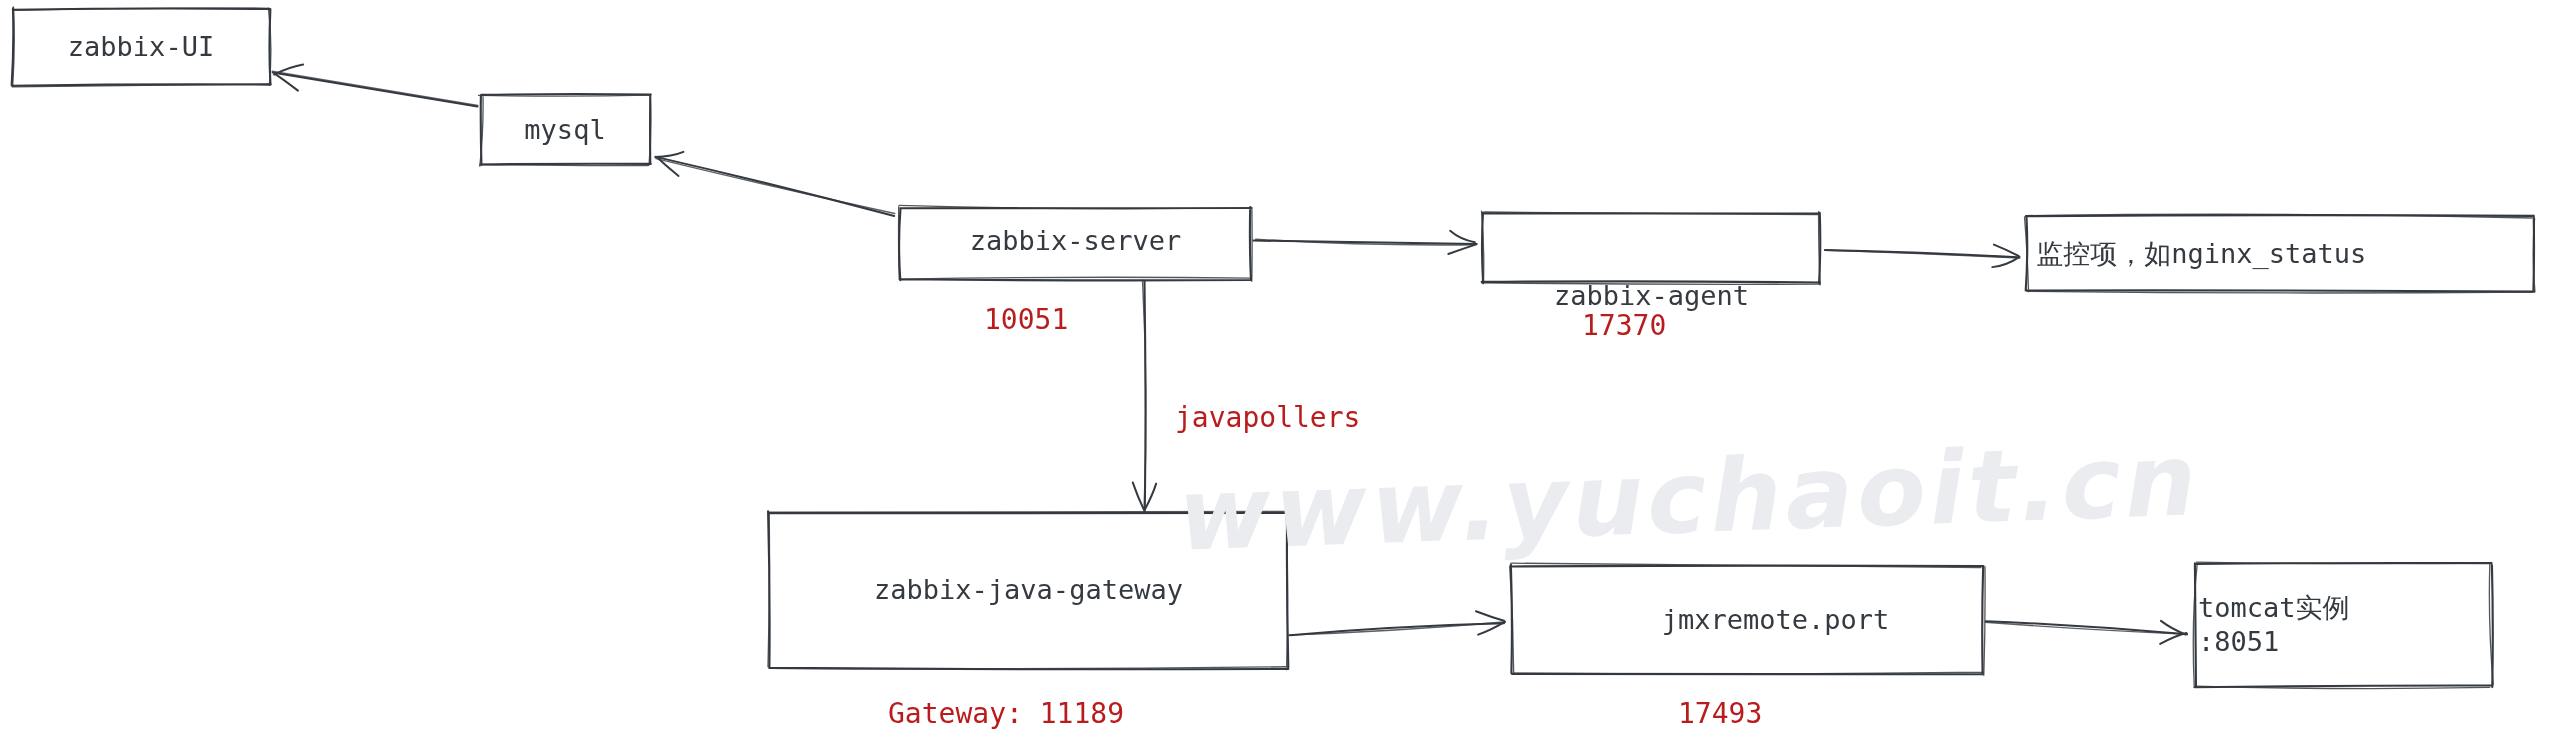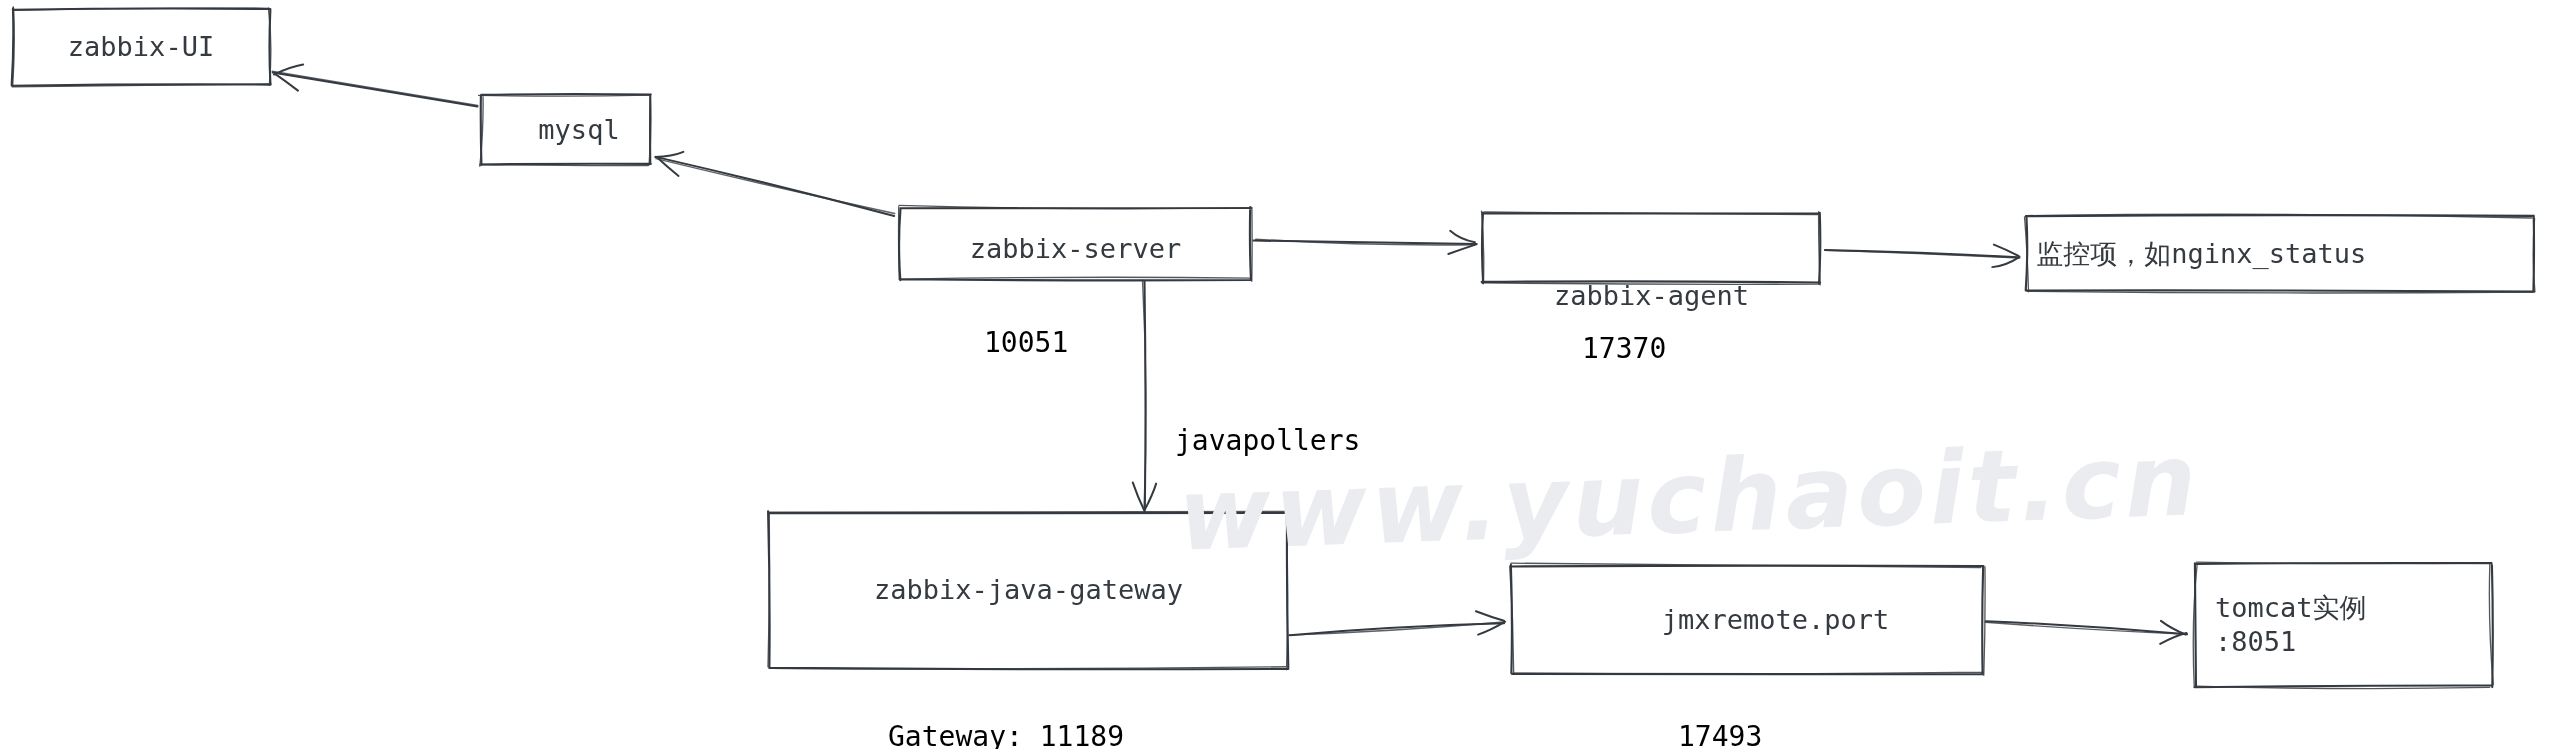--- a/index.html
+++ b/index.html
@@ -36,26 +36,25 @@
     line-height: 1.25;
     letter-spacing: 0px;
     white-space: pre;
     pointer-events: none;
   }
   .node-label.left {
     justify-content: flex-start;
   }
   .edge-label {
     position: absolute;
-    color: #000000;
+    color: #b91c1c;
     font-family: "DejaVu Sans Mono", "Liberation Mono", monospace;
     font-size: 28px;
     line-height: 1.2;
     white-space: pre;
-    margin-top: 23px;
   }
   .watermark {
     position: absolute;
     color: #eaecef;
     font-family: "DejaVu Sans", "Liberation Sans", sans-serif;
     font-size: 100px;
     font-style: italic;
     font-weight: 700;
     letter-spacing: 4px;
     white-space: nowrap;
@@ -114,27 +113,27 @@
         <path d="M2984.7252064946692 933.7676846991608 Q3138.7689552338647 940.5642127999171 3287.21195697934 953.3352670685086" stroke-width="3"></path>
         <path d="M2983.7496536259305 935.4958757424708 Q3137.702163700062 947.0906036426968 3283.47226944001 953.0535776158113" stroke-width="2.2" opacity="0.8"></path>
         <path d="M3286.3328355325075 951.5952379235976 Q3268.177167536707 956.1937320168317 3246.6627680288525 967.9709298007488" stroke-width="3"></path>
         <path d="M3284.9639629370363 953.9339015980875 Q3263.799198590416 945.2766459031303 3247.796923562812 933.3173892049497" stroke-width="3"></path>
       </g>
   </svg>
 
   <div class="watermark" style="left: 1178px; top: 439px; color: rgb(234, 236, 239);">www.yuchaoit.cn</div>
 
   <div class="node-label" style="left: 12px; top: 8.7px; width: 258px; height: 77px;">zabbix-UI</div>
-  <div class="node-label" style="left: 480px; top: 95px; width: 170px; height: 70px; padding-left: 14px;">mysql</div>
-  <div class="node-label" style="left: 900px; top: 208px; width: 351px; height: 66px; margin-top: 8px;">zabbix-server</div>
+  <div class="node-label" style="left: 480px; top: 95px; width: 170px; height: 70px;">mysql</div>
+  <div class="node-label" style="left: 900px; top: 208px; width: 351px; height: 66px;">zabbix-server</div>
   <div class="node-label" style="left: 1483px; top: 213px; width: 337px; height: 70px; margin-top: 48px;">zabbix-agent</div>
   <div class="node-label left" style="left: 2027px; top: 216px; width: 550px; height: 75px; padding-left: 9.3px; box-sizing: border-box;">监控项，如nginx_status</div>
   <div class="node-label" style="left: 769px; top: 512px; width: 519px; height: 156px;">zabbix-java-gateway</div>
   <div class="node-label" style="left: 1512px; top: 566px; width: 527px; height: 108px;">jmxremote.port</div>
-  <div class="node-label left" style="left: 2196px; top: 564px; width: 296px; height: 122px; padding-left: 19px; box-sizing: border-box;">tomcat实例
+  <div class="node-label left" style="left: 2196px; top: 564px; width: 296px; height: 122px; padding-left: 2px; box-sizing: border-box;">tomcat实例
 :8051</div>
 
   <div class="edge-label" style="left: 984px; top: 303px;">10051</div>
   <div class="edge-label" style="left: 1582px; top: 309px;">17370</div>
   <div class="edge-label" style="left: 1175px; top: 401px;">javapollers</div>
   <div class="edge-label" style="left: 888px; top: 697px;">Gateway: 11189</div>
   <div class="edge-label" style="left: 1678px; top: 697px;">17493</div>
 
 </div>
 

